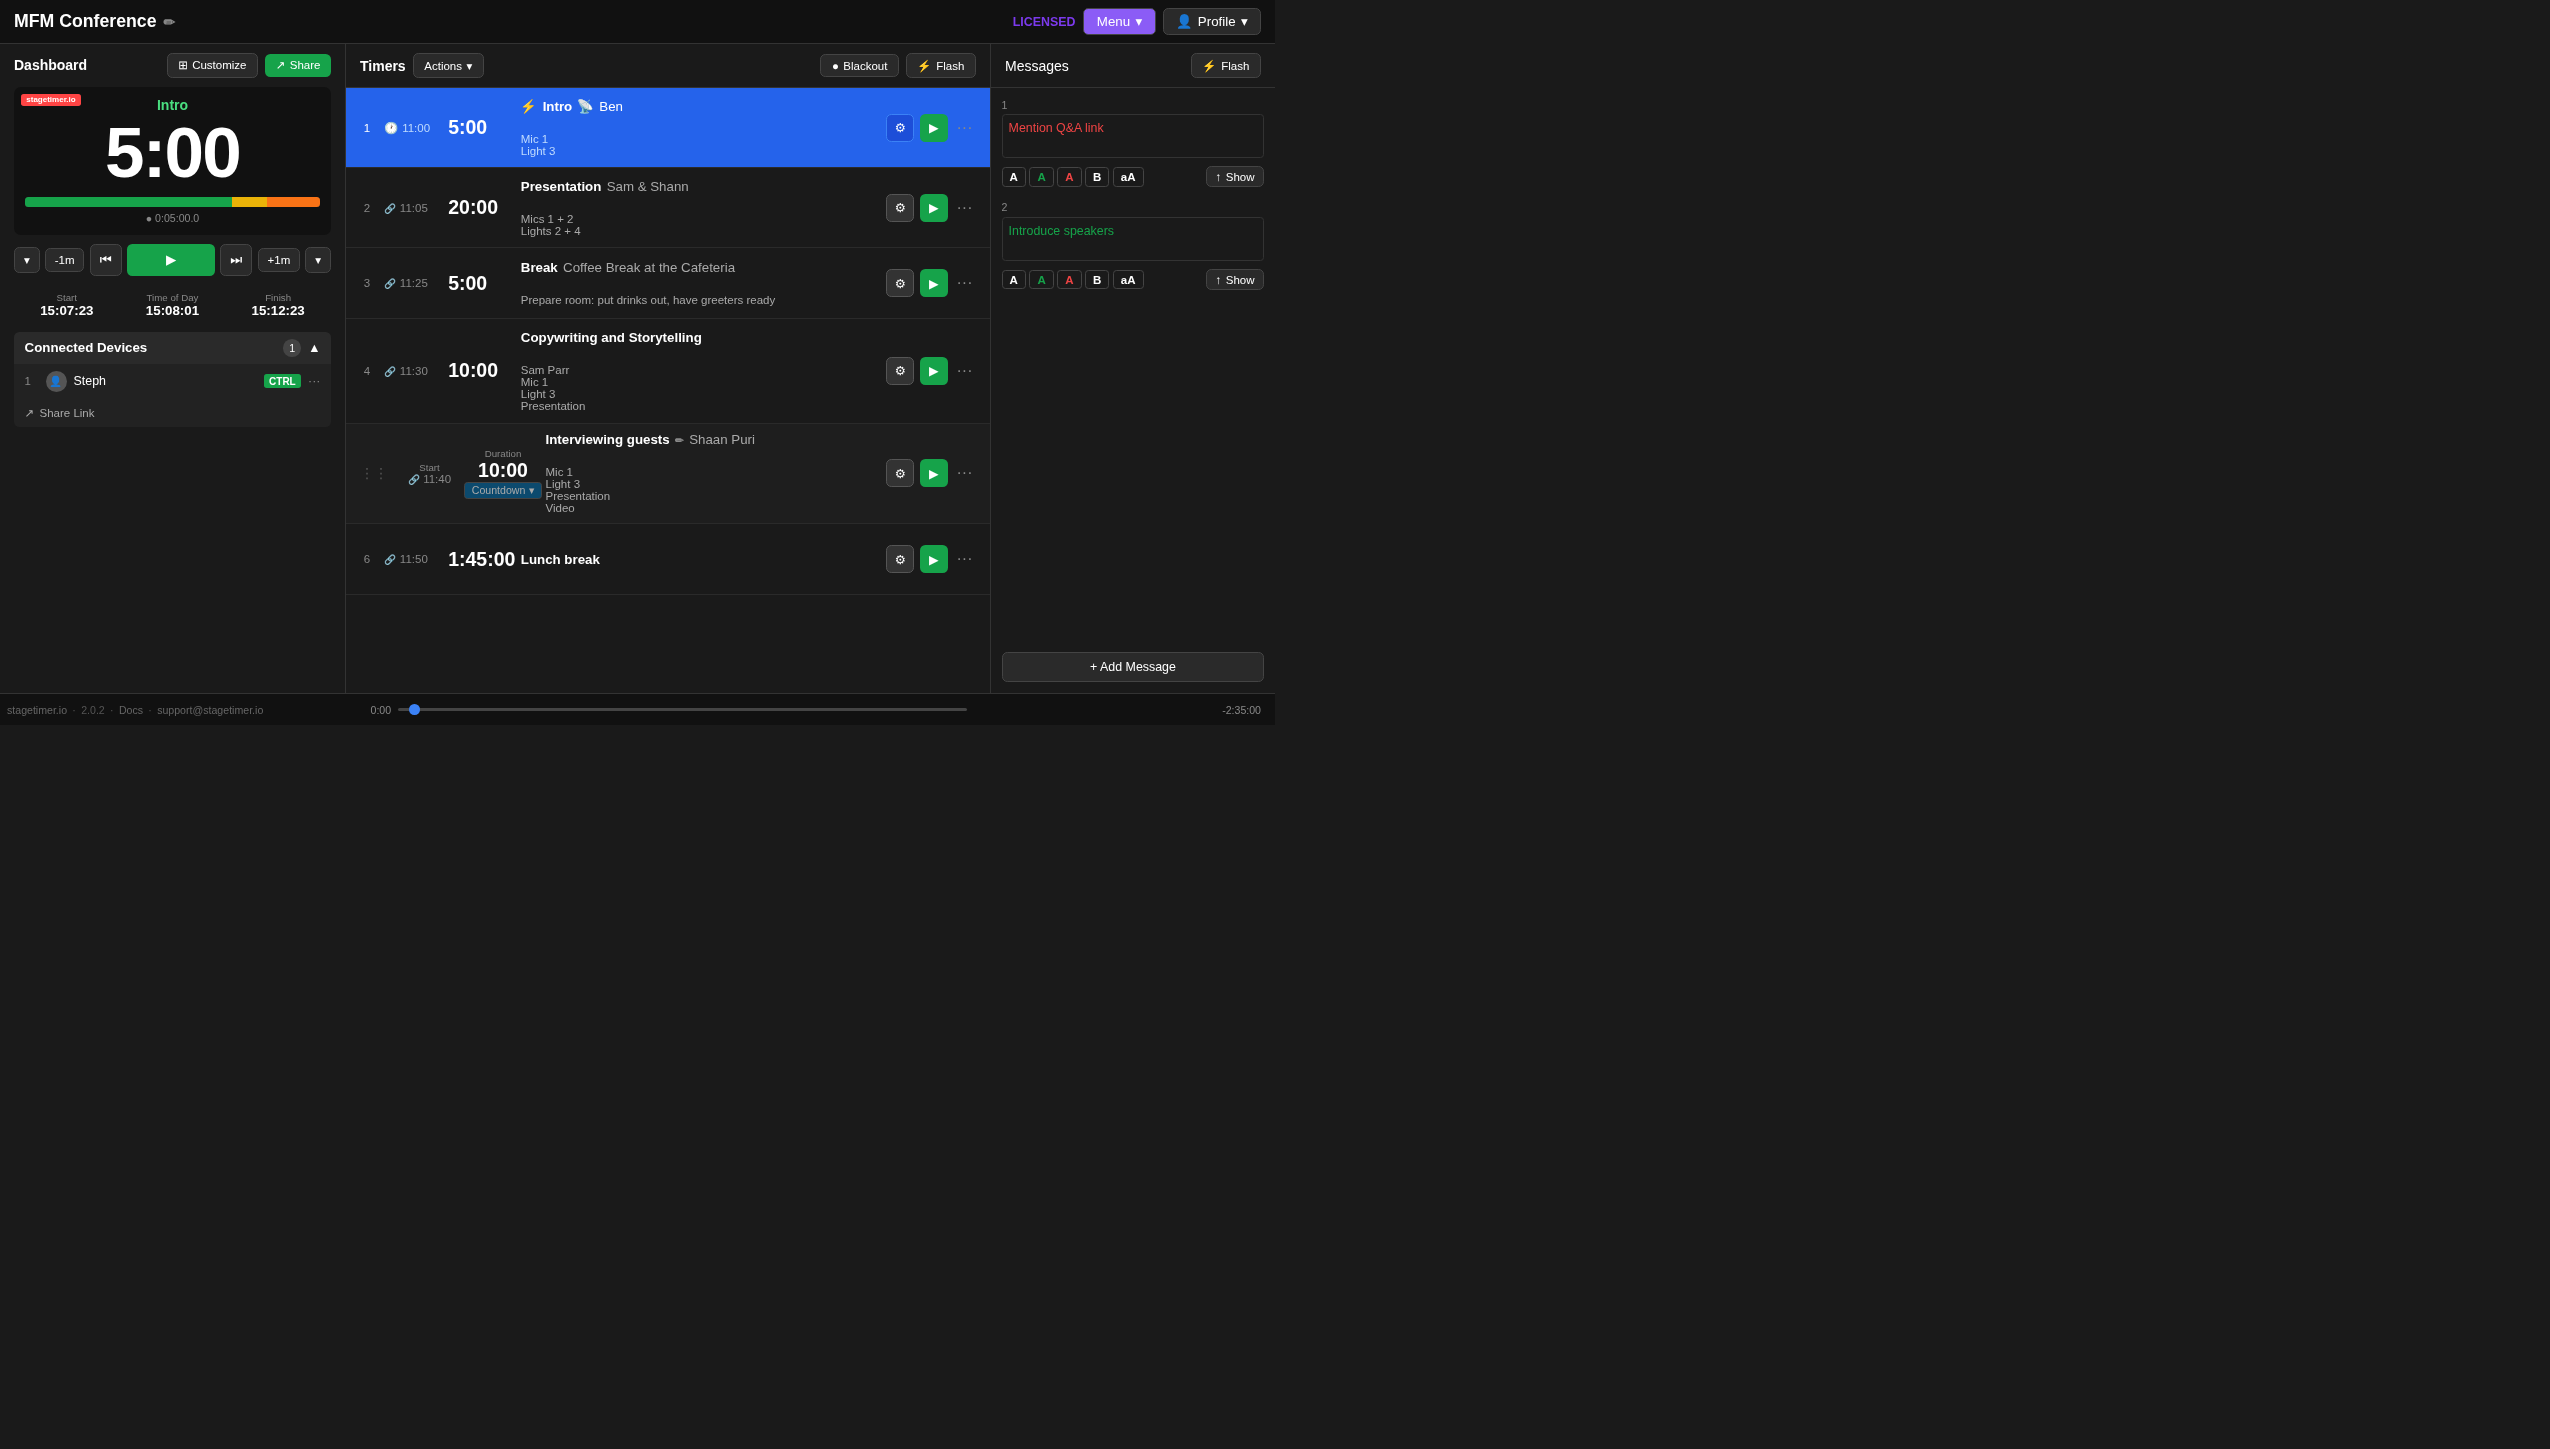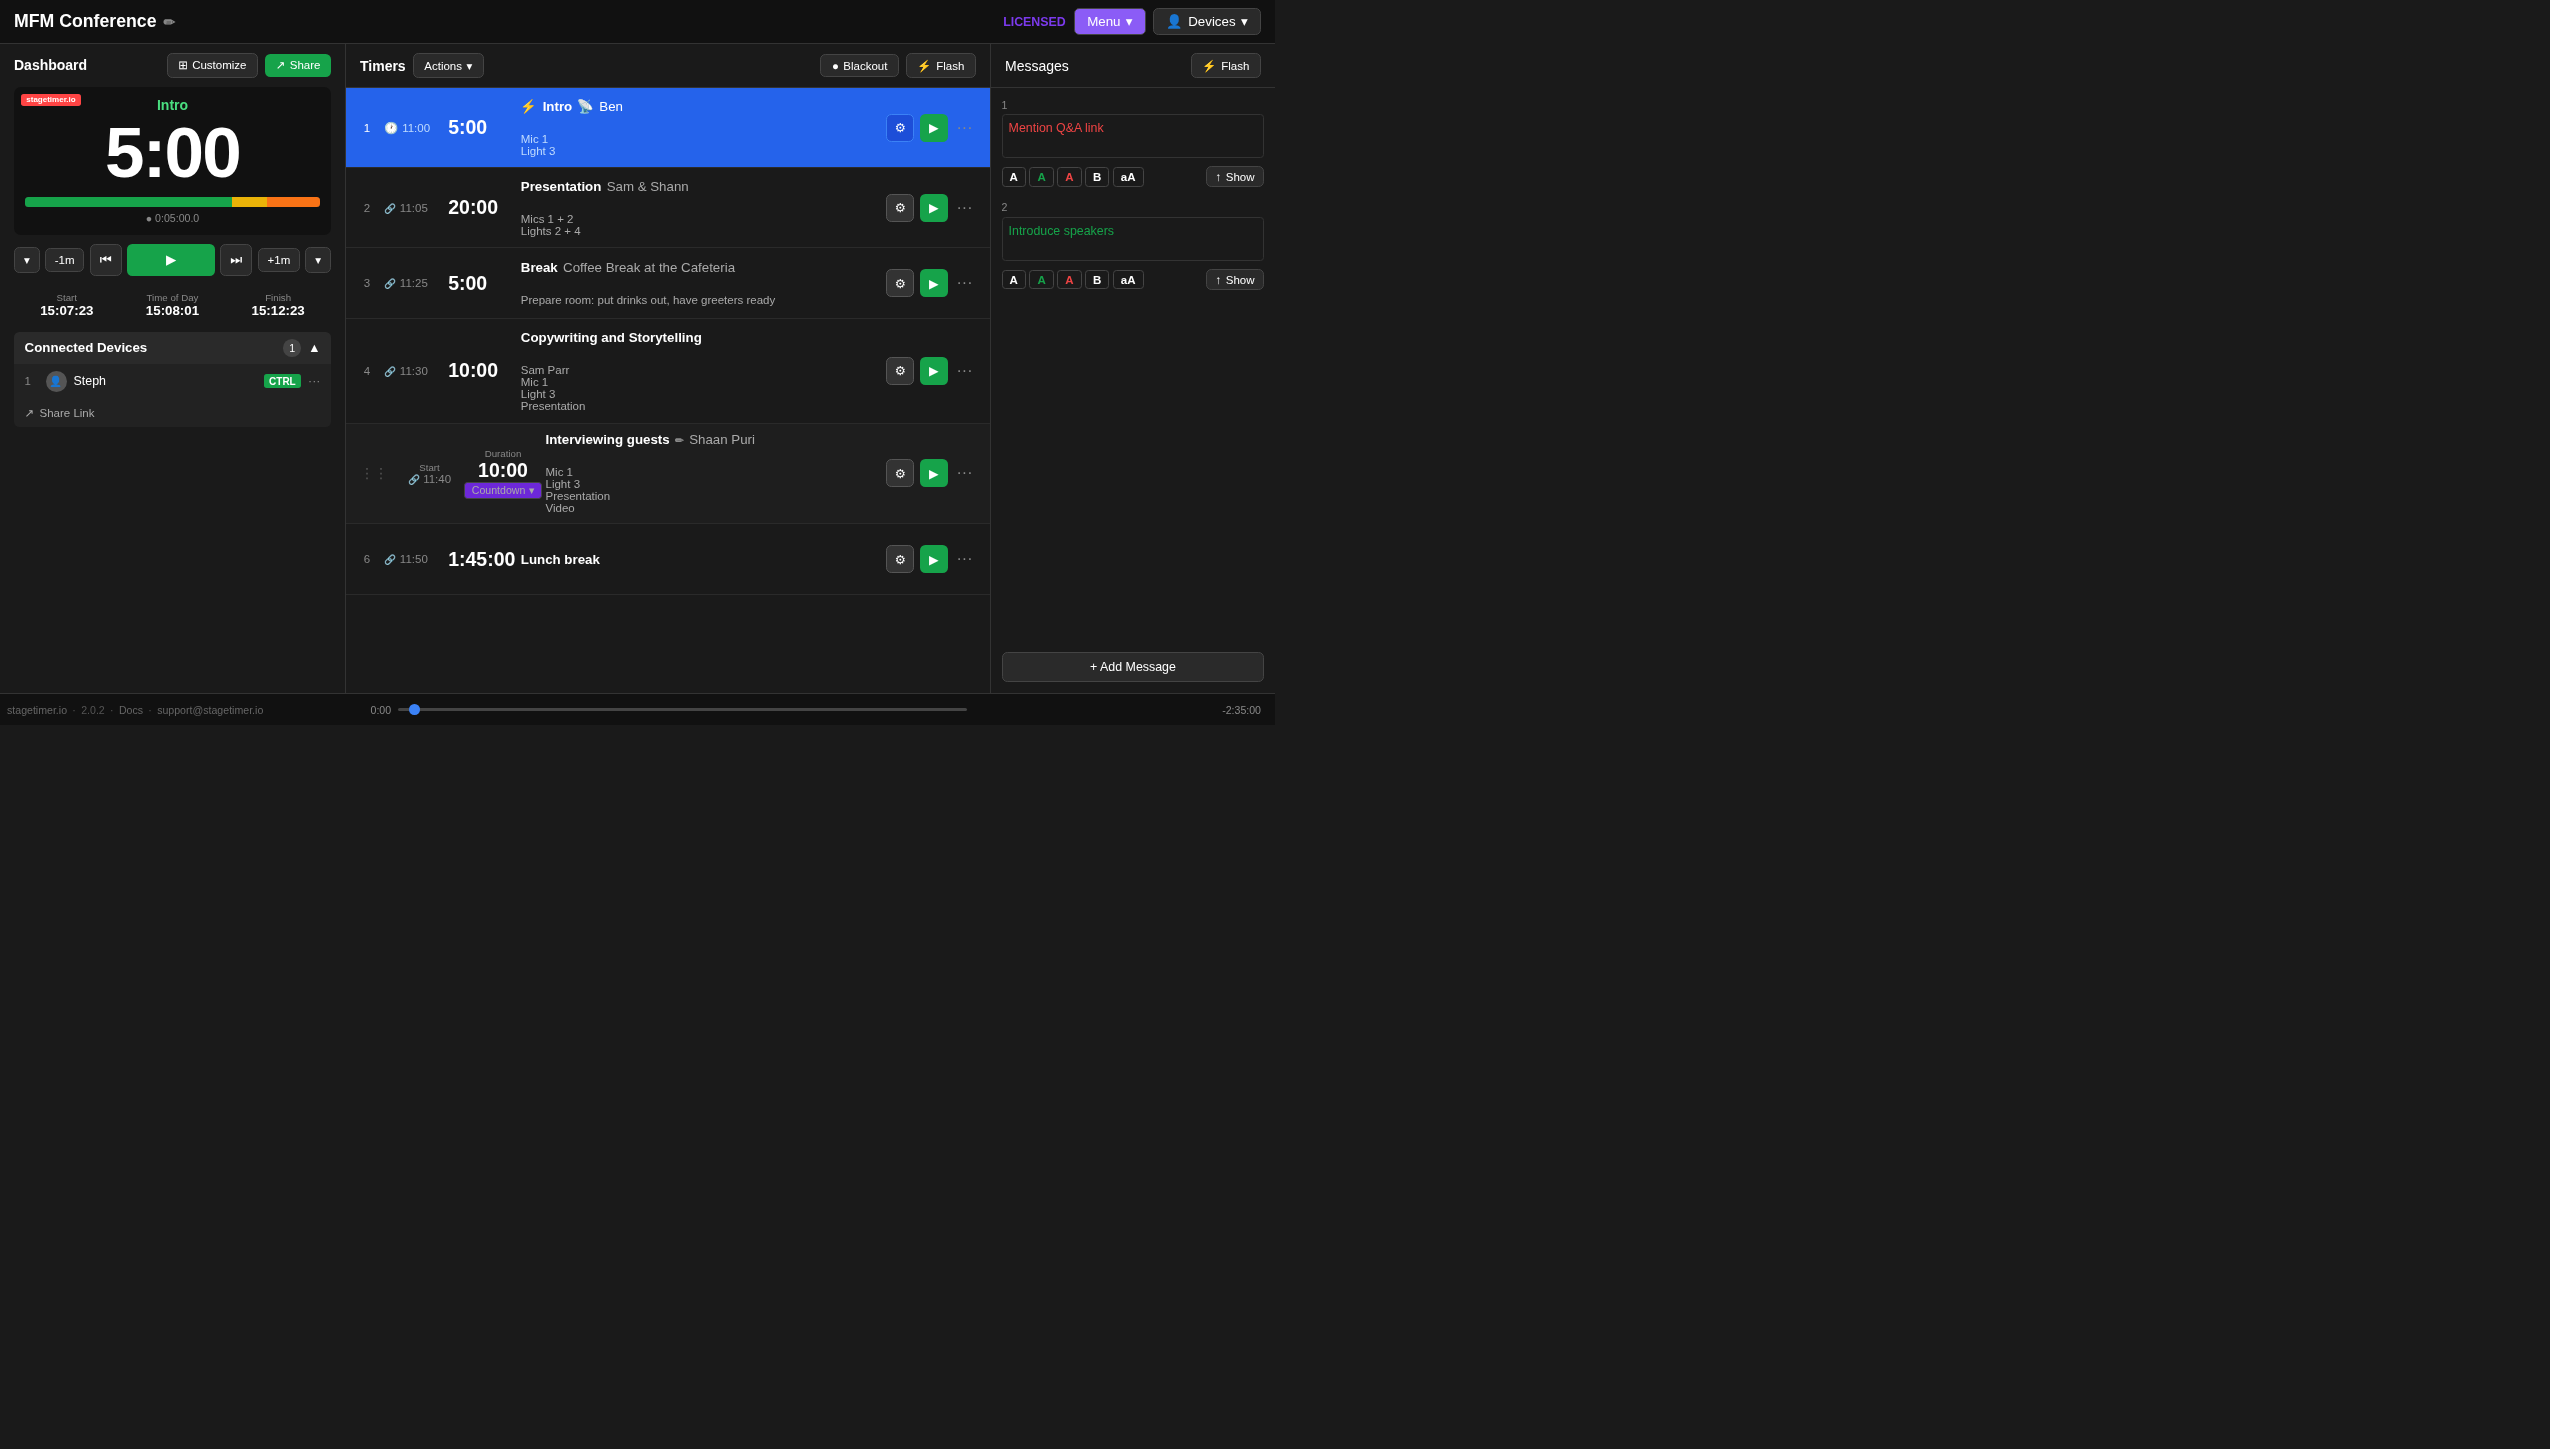--- a/index.html
+++ b/index.html
@@ -95,21 +95,21 @@
     .pencil-icon { color: #888; font-size: 10.6px; }
 
     
     .timer-row-editing { display: flex; align-items: center; padding: 8.9px 14px; border-bottom: 0.9px solid #2a2a2a; gap: 7px; background: #1e1e1e; }
     .start-group { display: flex; flex-direction: column; align-items: center; width: 62px; }
     .start-label { color: #888; font-size: 9.7px; }
     .start-value { color: #888; font-size: 11.5px; }
     .duration-group { display: flex; flex-direction: column; align-items: center; width: 71px; }
     .duration-label { color: #888; font-size: 9.7px; }
     .duration-value { font-size: 19.5px; font-weight: 700; }
-    .countdown-btn { background: #6d28d9; border: 0.9px solid #444; color: #aaa; padding: 1.8px 7px; border-radius: 3.5px; cursor: pointer; font-size: 10.6px; display: flex; align-items: center; gap: 3.5px; }
+    .countdown-btn { background: #0c4a6e; border: 0.9px solid #444; color: #aaa; padding: 1.8px 7px; border-radius: 3.5px; cursor: pointer; font-size: 10.6px; display: flex; align-items: center; gap: 3.5px; }
 
     
     .right-panel { width: 284px; display: flex; flex-direction: column; }
     .messages-header { display: flex; align-items: center; padding: 8.9px 14px; height: 44px; border-bottom: 0.9px solid #333; }
     .messages-title { font-size: 14px; font-weight: 400; flex: 1; }
     .msg-flash-btn { background: #2a2a2a; border: 0.9px solid #444; color: #fff; padding: 4.4px 10.6px; border-radius: 5.3px; cursor: pointer; font-size: 11.5px; display: flex; align-items: center; gap: 4.4px; }
 
     .messages-list { flex: 1; overflow-y: auto; padding: 10.6px; display: flex; flex-direction: column; gap: 14px; }
     .message-num { color: #888; font-size: 10.6px; margin-bottom: 3.5px; }
     .message-text-area { width: 100%; background: #1a1a1a; border: 0.9px solid #333; color: #fff; border-radius: 3.5px; padding: 6px; font-size: 12.4px; resize: none; min-height: 44px; font-family: inherit; }
@@ -140,21 +140,21 @@
     <span class="edit-icon">✏</span>
   </span>
   <div class="header-spacer"></div>
   <span class="licensed-badge">LICENSED</span>
   <button class="menu-btn">
     <span>Menu</span>
     <span>▾</span>
   </button>
   <button class="profile-btn">
     <span>👤</span>
-    <span>Devices</span>
+    <span>Profile</span>
     <span>▾</span>
   </button>
 </div>
 
 <div class="main">
 
   <div class="left-panel">
     <div class="left-header">
       <span class="left-header-title">Dashboard</span>
       <button class="customize-btn">

